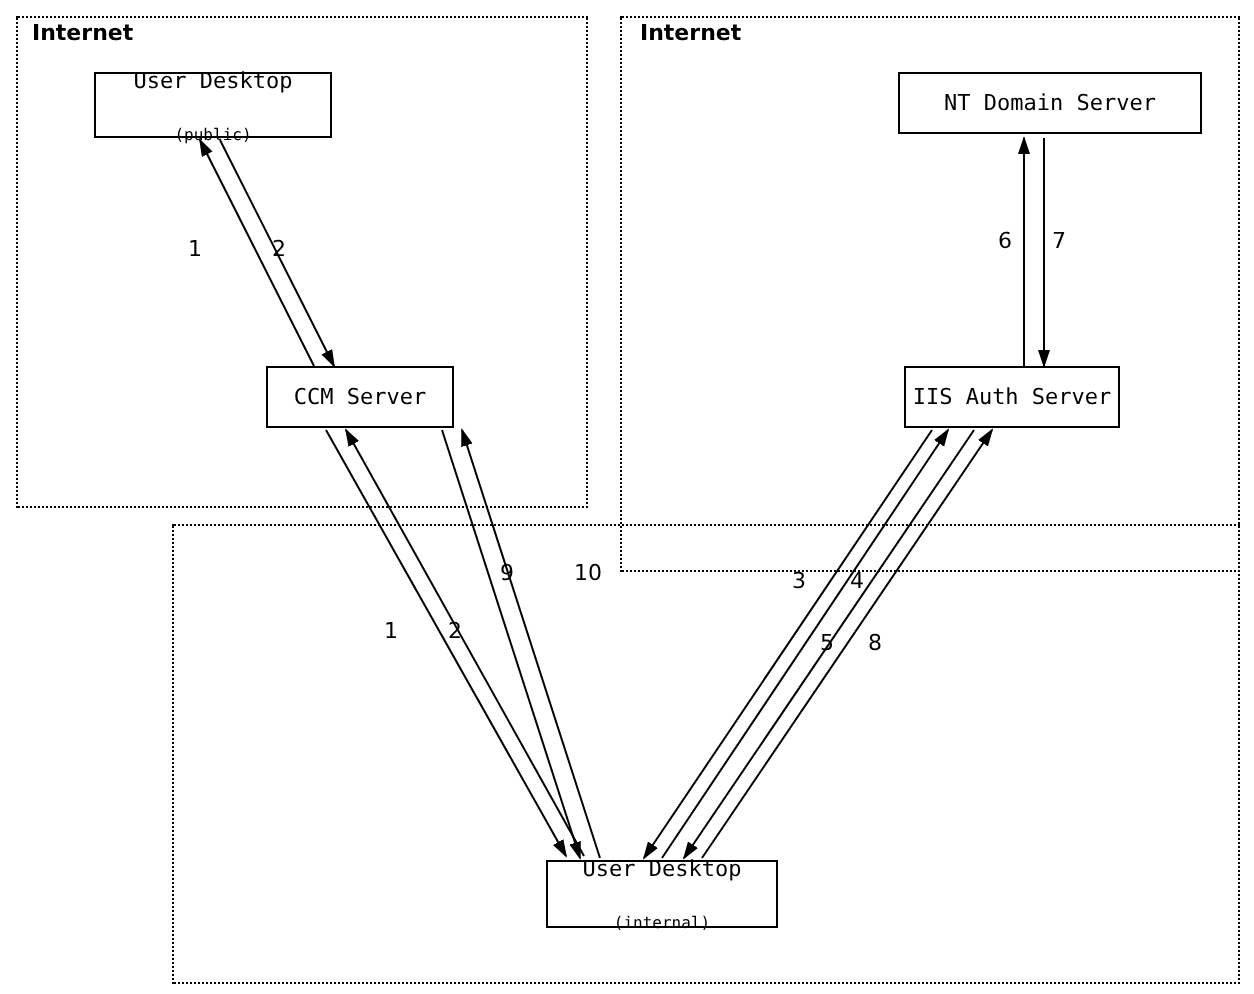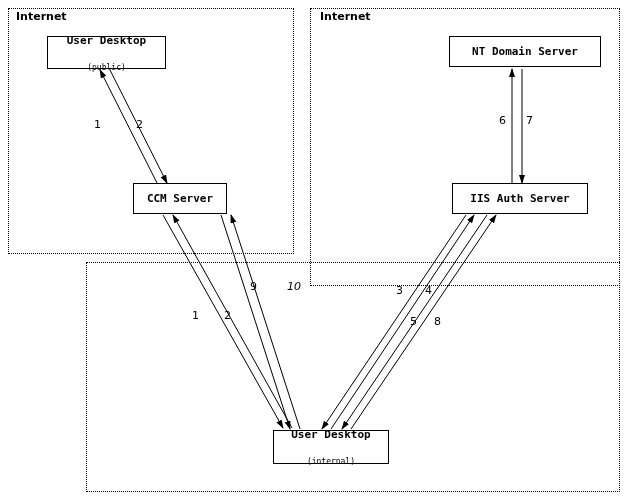--- a/index.html
+++ b/index.html
@@ -35,21 +35,21 @@
     box-sizing: border-box;
     display: flex;
     flex-direction: column;
     align-items: center;
     justify-content: center;
     z-index: 5;
   }
   .node-title {
     font-family: "DejaVu Sans Mono", monospace;
     font-size: 11px;
-    font-weight: bold;
+    font-weight: normal;
     color: #000000;
     letter-spacing: 0px;
     white-space: nowrap;
   }
   .node-sub {
     font-family: "DejaVu Sans Mono", monospace;
     font-size: 8px;
     color: #000000;
     white-space: nowrap;
     margin-top: 16px;
@@ -118,35 +118,35 @@
   </div>
 
   <div class="node" style="left:133px;top:183px;width:94px;height:31px;">
     <span class="node-title">CCM Server</span>
   </div>
 
   <div class="node" style="left:449px;top:36px;width:152px;height:31px;">
     <span class="node-title">NT Domain Server</span>
   </div>
 
-  <div class="node" style="left:452px;top:183px;width:136px;height:31px;">
+  <div class="node" style="left:452px;top:183px;width:108px;height:31px;">
     <span class="node-title">IIS Auth Server</span>
   </div>
 
   <div class="node" style="left:273px;top:430px;width:116px;height:34px;">
     <span class="node-title">User Desktop</span>
     <span class="node-sub">(internal)</span>
   </div>
 
   <div class="edge-label" style="left:94px;top:118px;">1</div>
   <div class="edge-label" style="left:136px;top:118px;">2</div>
   <div class="edge-label" style="left:499px;top:114px;">6</div>
   <div class="edge-label" style="left:526px;top:114px;">7</div>
   <div class="edge-label" style="left:250px;top:280px;">9</div>
-  <div class="edge-label" style="left:287px;top:280px;font-style:italic;">10</div>
+  <div class="edge-label" style="left:287px;top:280px;">10</div>
   <div class="edge-label" style="left:192px;top:309px;">1</div>
   <div class="edge-label" style="left:224px;top:309px;">2</div>
   <div class="edge-label" style="left:396px;top:284px;">3</div>
   <div class="edge-label" style="left:425px;top:284px;">4</div>
   <div class="edge-label" style="left:410px;top:315px;">5</div>
   <div class="edge-label" style="left:434px;top:315px;">8</div>
 
 </div>
 
 </body></html>

